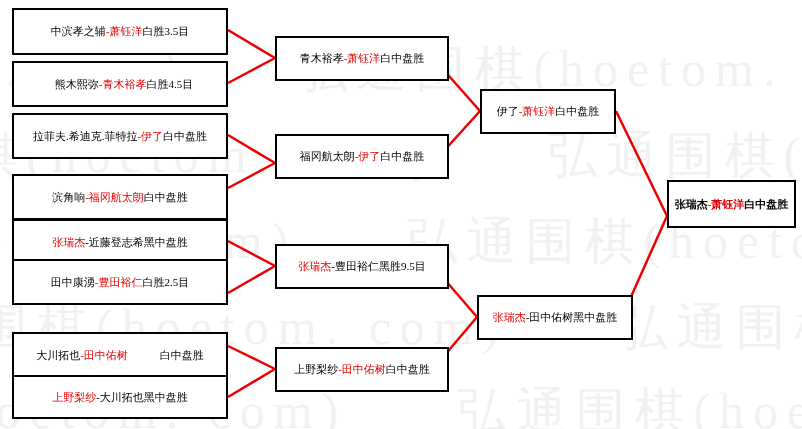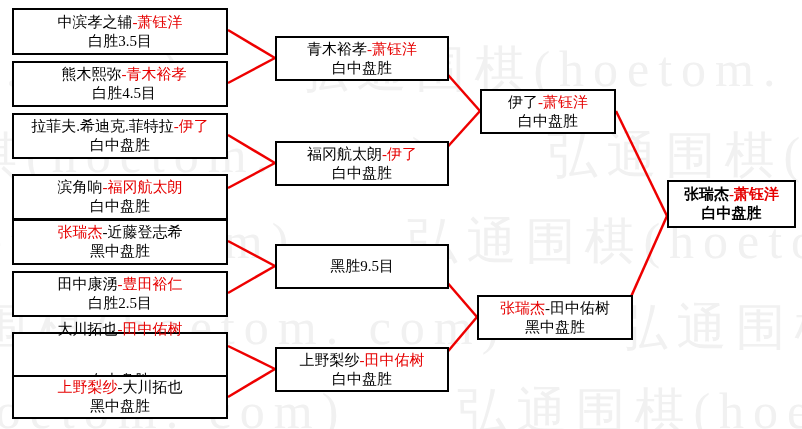--- a/index.html
+++ b/index.html
@@ -8,23 +8,23 @@
     overflow:hidden;font-family:"Liberation Serif",serif;
   }
   .wm{
     position:absolute;white-space:nowrap;font-size:50px;letter-spacing:9px;
     color:#f1f1f1;z-index:0;pointer-events:none;
   }
   .wm span{margin-right:110px;}
   .lines{position:absolute;left:0;top:0;z-index:1;}
   .box{
     position:absolute;background:#ffffff;border:2px solid #000;
-    box-sizing:border-box;z-index:2;display:flex;flex-direction:column;
+    box-sizing:border-box;z-index:2;display:flex;flex-direction:row;
     align-items:center;justify-content:center;text-align:left;
-    font-size:15px;line-height:19px;color:#000;
+    font-size:11px;line-height:19px;color:#000;
   }
   .w{color:#e60000;}
   .r1{left:12px;width:216px;height:46px;}
   .r2{left:275px;width:174px;height:45px;}
 </style>
 </head>
 <body>
 
 <div class="canvas">
 
@@ -76,42 +76,43 @@
     <div>白中盘胜</div>
   </div>
   <div class="box r1" style="top:174px;">
     <div><span>滨角响</span><span class="w">-</span><span class="w">福冈航太朗</span></div>
     <div>白中盘胜</div>
   </div>
   <div class="box r1" style="top:219px;">
     <div><span class="w">张瑞杰</span><span>-</span><span>近藤登志希</span></div>
     <div>黑中盘胜</div>
   </div>
-  <div class="box r1" style="top:271px;">
+  <div class="box r1" style="top:259px;">
     <div><span>田中康湧</span><span class="w">-</span><span class="w">豊田裕仁</span></div>
     <div>白胜2.5目</div>
   </div>
   <div class="box r1" style="top:332px;gap:32px;">
     <div><span>大川拓也</span><span class="w">-</span><span class="w">田中佑树</span></div>
     <div>白中盘胜</div>
   </div>
   <div class="box r1" style="top:375px;height:44px;">
     <div><span class="w">上野梨纱</span><span>-</span><span>大川拓也</span></div>
     <div>黑中盘胜</div>
   </div>
 
   <div class="box r2" style="top:36px;">
     <div><span>青木裕孝</span><span class="w">-</span><span class="w">萧钰洋</span></div>
     <div>白中盘胜</div>
   </div>
-  <div class="box r2" style="top:141px;">
+  <div class="box r2" style="top:134px;">
     <div><span>福冈航太朗</span><span class="w">-</span><span class="w">伊了</span></div>
     <div>白中盘胜</div>
   </div>
   <div class="box r2" style="top:244px;">
+    <div><span class="w">张瑞杰</span><span>-</span><span>豊田裕仁</span></div>
     <div>黑胜9.5目</div>
   </div>
   <div class="box r2" style="top:347px;">
     <div><span>上野梨纱</span><span class="w">-</span><span class="w">田中佑树</span></div>
     <div>白中盘胜</div>
   </div>
 
   <div class="box" style="left:480px;top:89px;width:136px;height:45px;">
     <div><span>伊了</span><span class="w">-</span><span class="w">萧钰洋</span></div>
     <div>白中盘胜</div>

